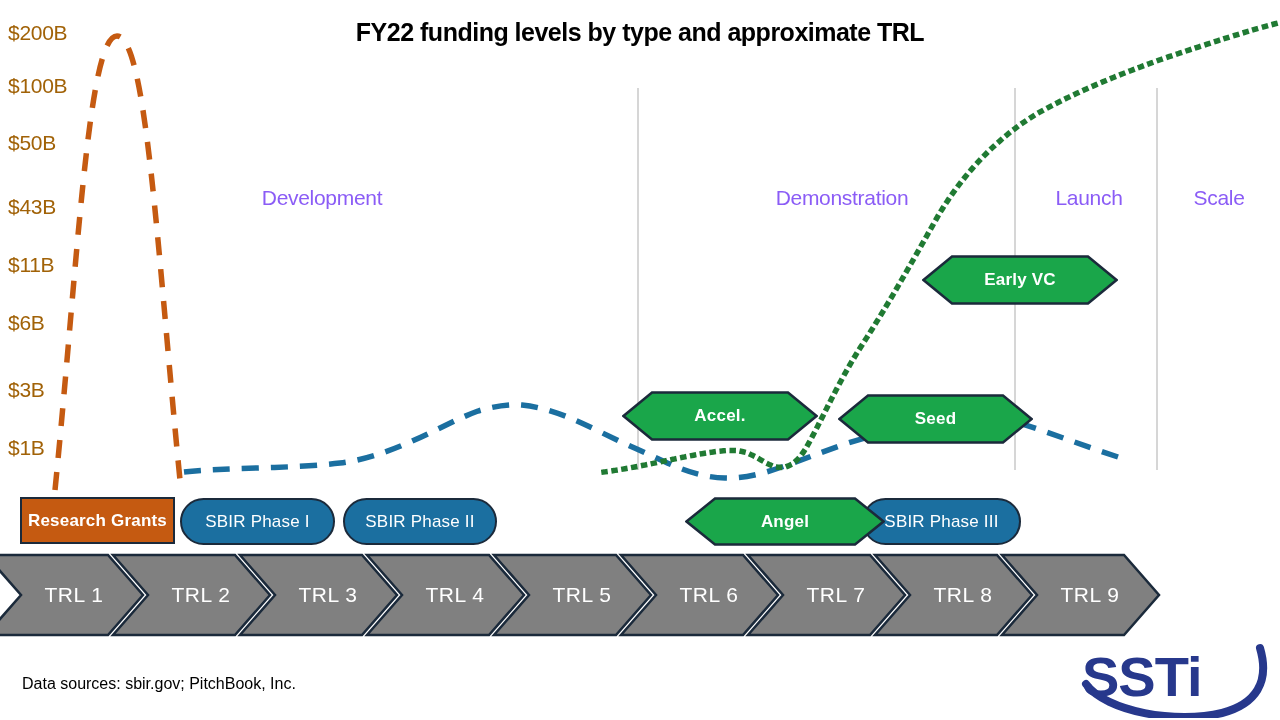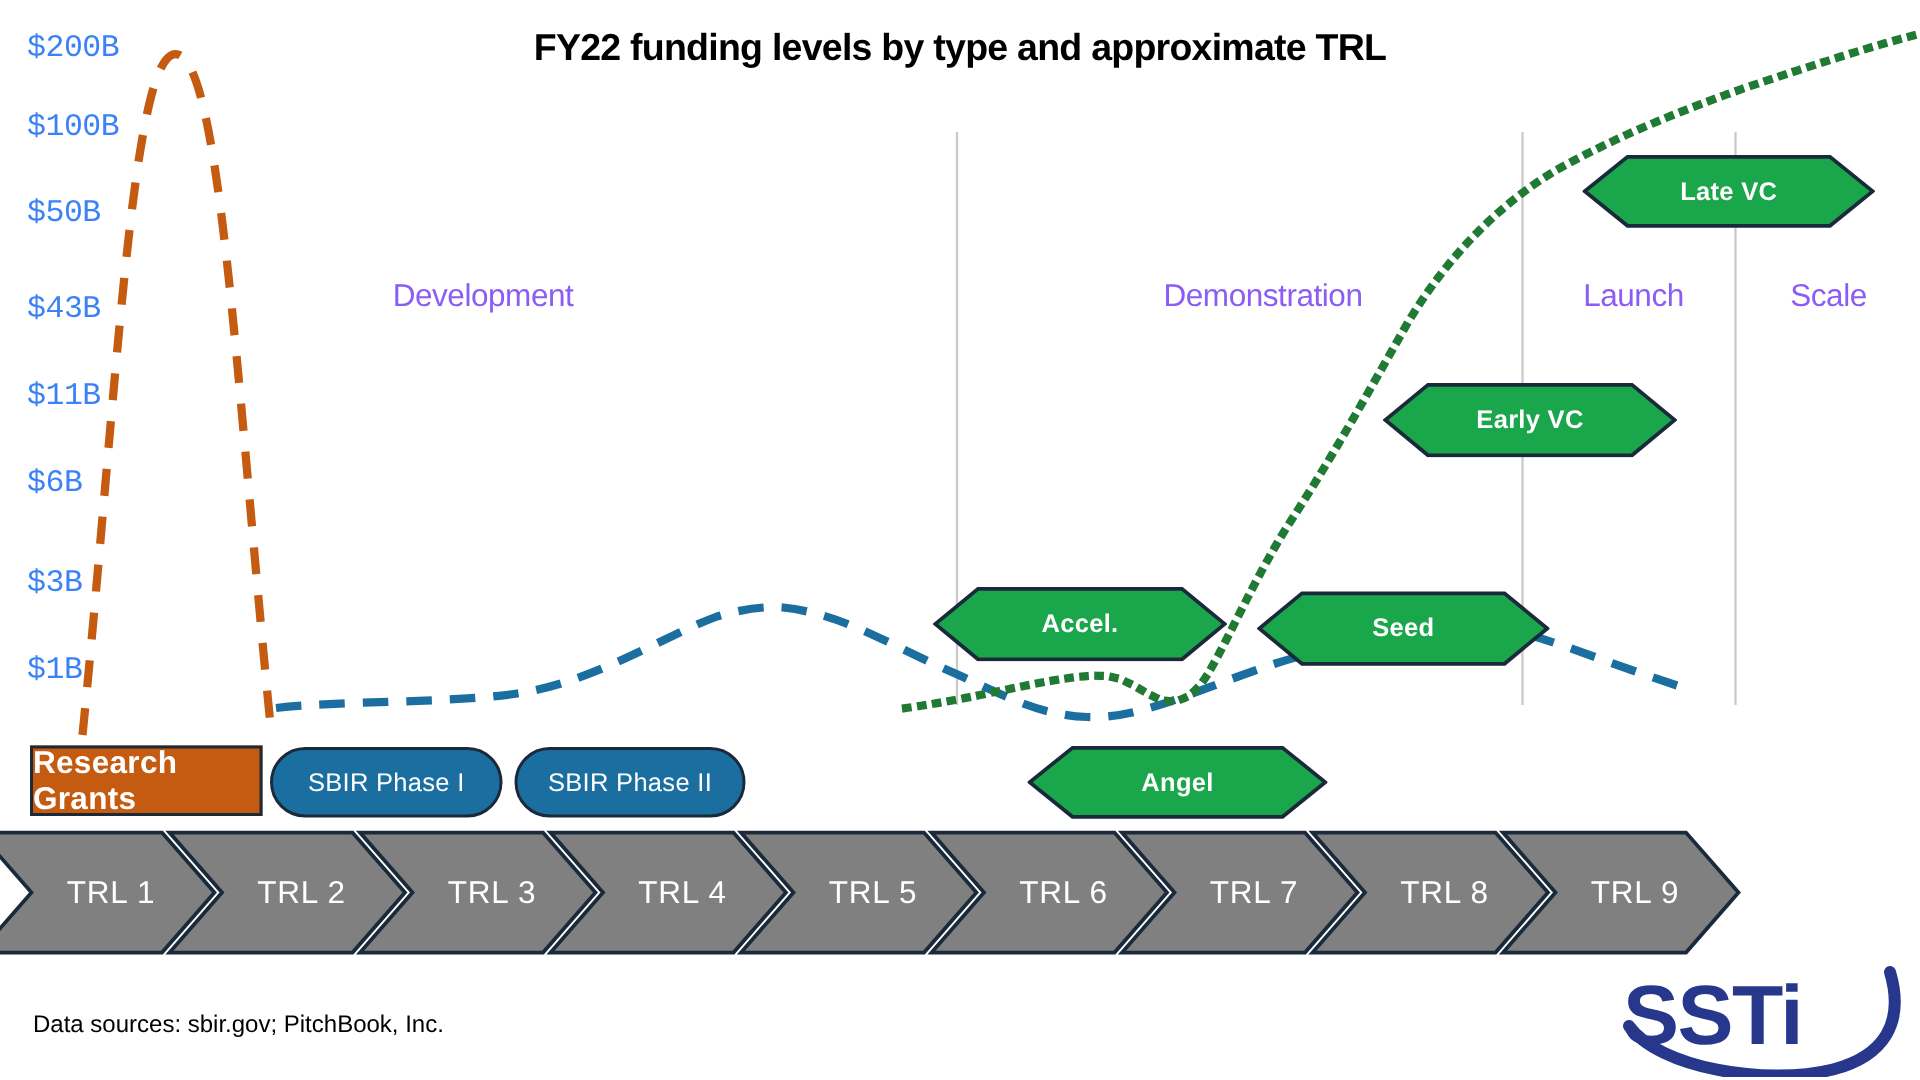--- a/index.html
+++ b/index.html
@@ -5,21 +5,21 @@
   html,body{margin:0;padding:0;background:#fff;}
   #canvas{
     position:relative;width:1280px;height:720px;background:#ffffff;
     overflow:hidden;font-family:"Liberation Sans",sans-serif;
   }
   .title{
     position:absolute;top:18px;left:0;width:1280px;text-align:center;
     font-size:25px;font-weight:bold;color:#000;letter-spacing:-0.5px;
   }
   .ytick{
-    position:absolute;left:18px;font-size:21px;color:#3b82f6;letter-spacing:-0.3px;font-family:Liberation Mono, monospace;
+    position:absolute;left:8px;font-size:21px;color:#a16207;letter-spacing:-0.3px;
   }
   .phase{
     position:absolute;top:186px;transform:translateX(-50%);
     font-size:21px;color:#8b5cf6;letter-spacing:-0.3px;white-space:nowrap;
   }
   #chart-svg{position:absolute;left:0;top:0;}
   .badge{position:absolute;}
   .badge svg{position:absolute;left:0;top:0;}
   .badge .lbl{
     position:absolute;left:0;top:0;width:100%;height:100%;
@@ -29,21 +29,21 @@
   .pill{
     position:absolute;height:43px;border:2.5px solid var(--navy_border);
     border-radius:24px;background:var(--blue);
     display:flex;align-items:center;justify-content:center;
     color:#fff;font-size:17px;font-weight:normal;letter-spacing:0.2px;
   }
   .rectbox{
     position:absolute;height:43px;border:2.5px solid var(--navy_border);
     background:var(--orange);
     display:flex;align-items:center;justify-content:center;
-    color:#fff;font-size:21px;font-weight:bold;letter-spacing:0.2px;
+    color:#fff;font-size:17px;font-weight:bold;letter-spacing:0.2px;
   }
   .footer{
     position:absolute;left:22px;top:675px;font-size:16px;color:#000;
   }
   #logo{position:absolute;left:1072px;top:634px;}
 </style>
 </head>
 <body>
 
 <div id="canvas">
@@ -106,20 +106,23 @@
 
   <div class="rectbox" style="left:20px;top:497px;width:151px">
     <span>Research Grants</span>
   </div>
   <div class="pill" style="left:180px;top:498px;width:151px">
     <span>SBIR Phase I</span>
   </div>
   <div class="pill" style="left:343px;top:498px;width:150px">
     <span>SBIR Phase II</span>
   </div>
+  <div class="pill" style="left:862px;top:498px;width:155px">
+    <span>SBIR Phase III</span>
+  </div>
 
   <div class="badge" style="left:838px;top:394px;width:195px;height:50px">
     <svg width="195" height="50">
       <polygon points="30,1.5 165,1.5 193.5,25 165,48.5 30,48.5 1.5,25" style="fill:var(--green_badge);stroke:var(--navy_border);stroke-width:2.5"></polygon>
     </svg>
     <span class="lbl">Seed</span>
   </div>
 
   <div class="badge" style="left:622px;top:391px;width:196px;height:50px">
     <svg width="196" height="50">
@@ -135,26 +138,20 @@
     <span class="lbl">Angel</span>
   </div>
 
   <div class="badge" style="left:922px;top:255px;width:196px;height:50px">
     <svg width="196" height="50">
       <polygon points="30,1.5 166,1.5 194.5,25 166,48.5 30,48.5 1.5,25" style="fill:var(--green_badge);stroke:var(--navy_border);stroke-width:2.5"></polygon>
     </svg>
     <span class="lbl">Early VC</span>
   </div>
 
-  <div class="badge" style="left:1055px;top:103px;width:195px;height:49px">
-    <svg width="195" height="49">
-      <polygon points="30,1.5 165,1.5 193.5,24.5 165,47.5 30,47.5 1.5,24.5" style="fill:var(--green_badge);stroke:var(--navy_border);stroke-width:2.5"></polygon>
-    </svg>
-    <span class="lbl">Late VC</span>
-  </div>
 
   <div class="footer">Data sources: sbir.gov; PitchBook, Inc.</div>
 
   <svg id="logo" width="205" height="84" viewBox="0 0 205 84">
     <text x="10" y="62" style="font-family:'Liberation Sans',sans-serif;font-size:56px;font-weight:bold;fill:var(--logo_navy);letter-spacing:-1px">SSTi</text>
     <path d="M 14 50 C 34 78, 105 90, 150 79 C 184 70, 198 48, 188 14" fill="none" style="stroke:var(--logo_navy)" stroke-width="8" stroke-linecap="round"></path>
   </svg>
 
 </div>
 

